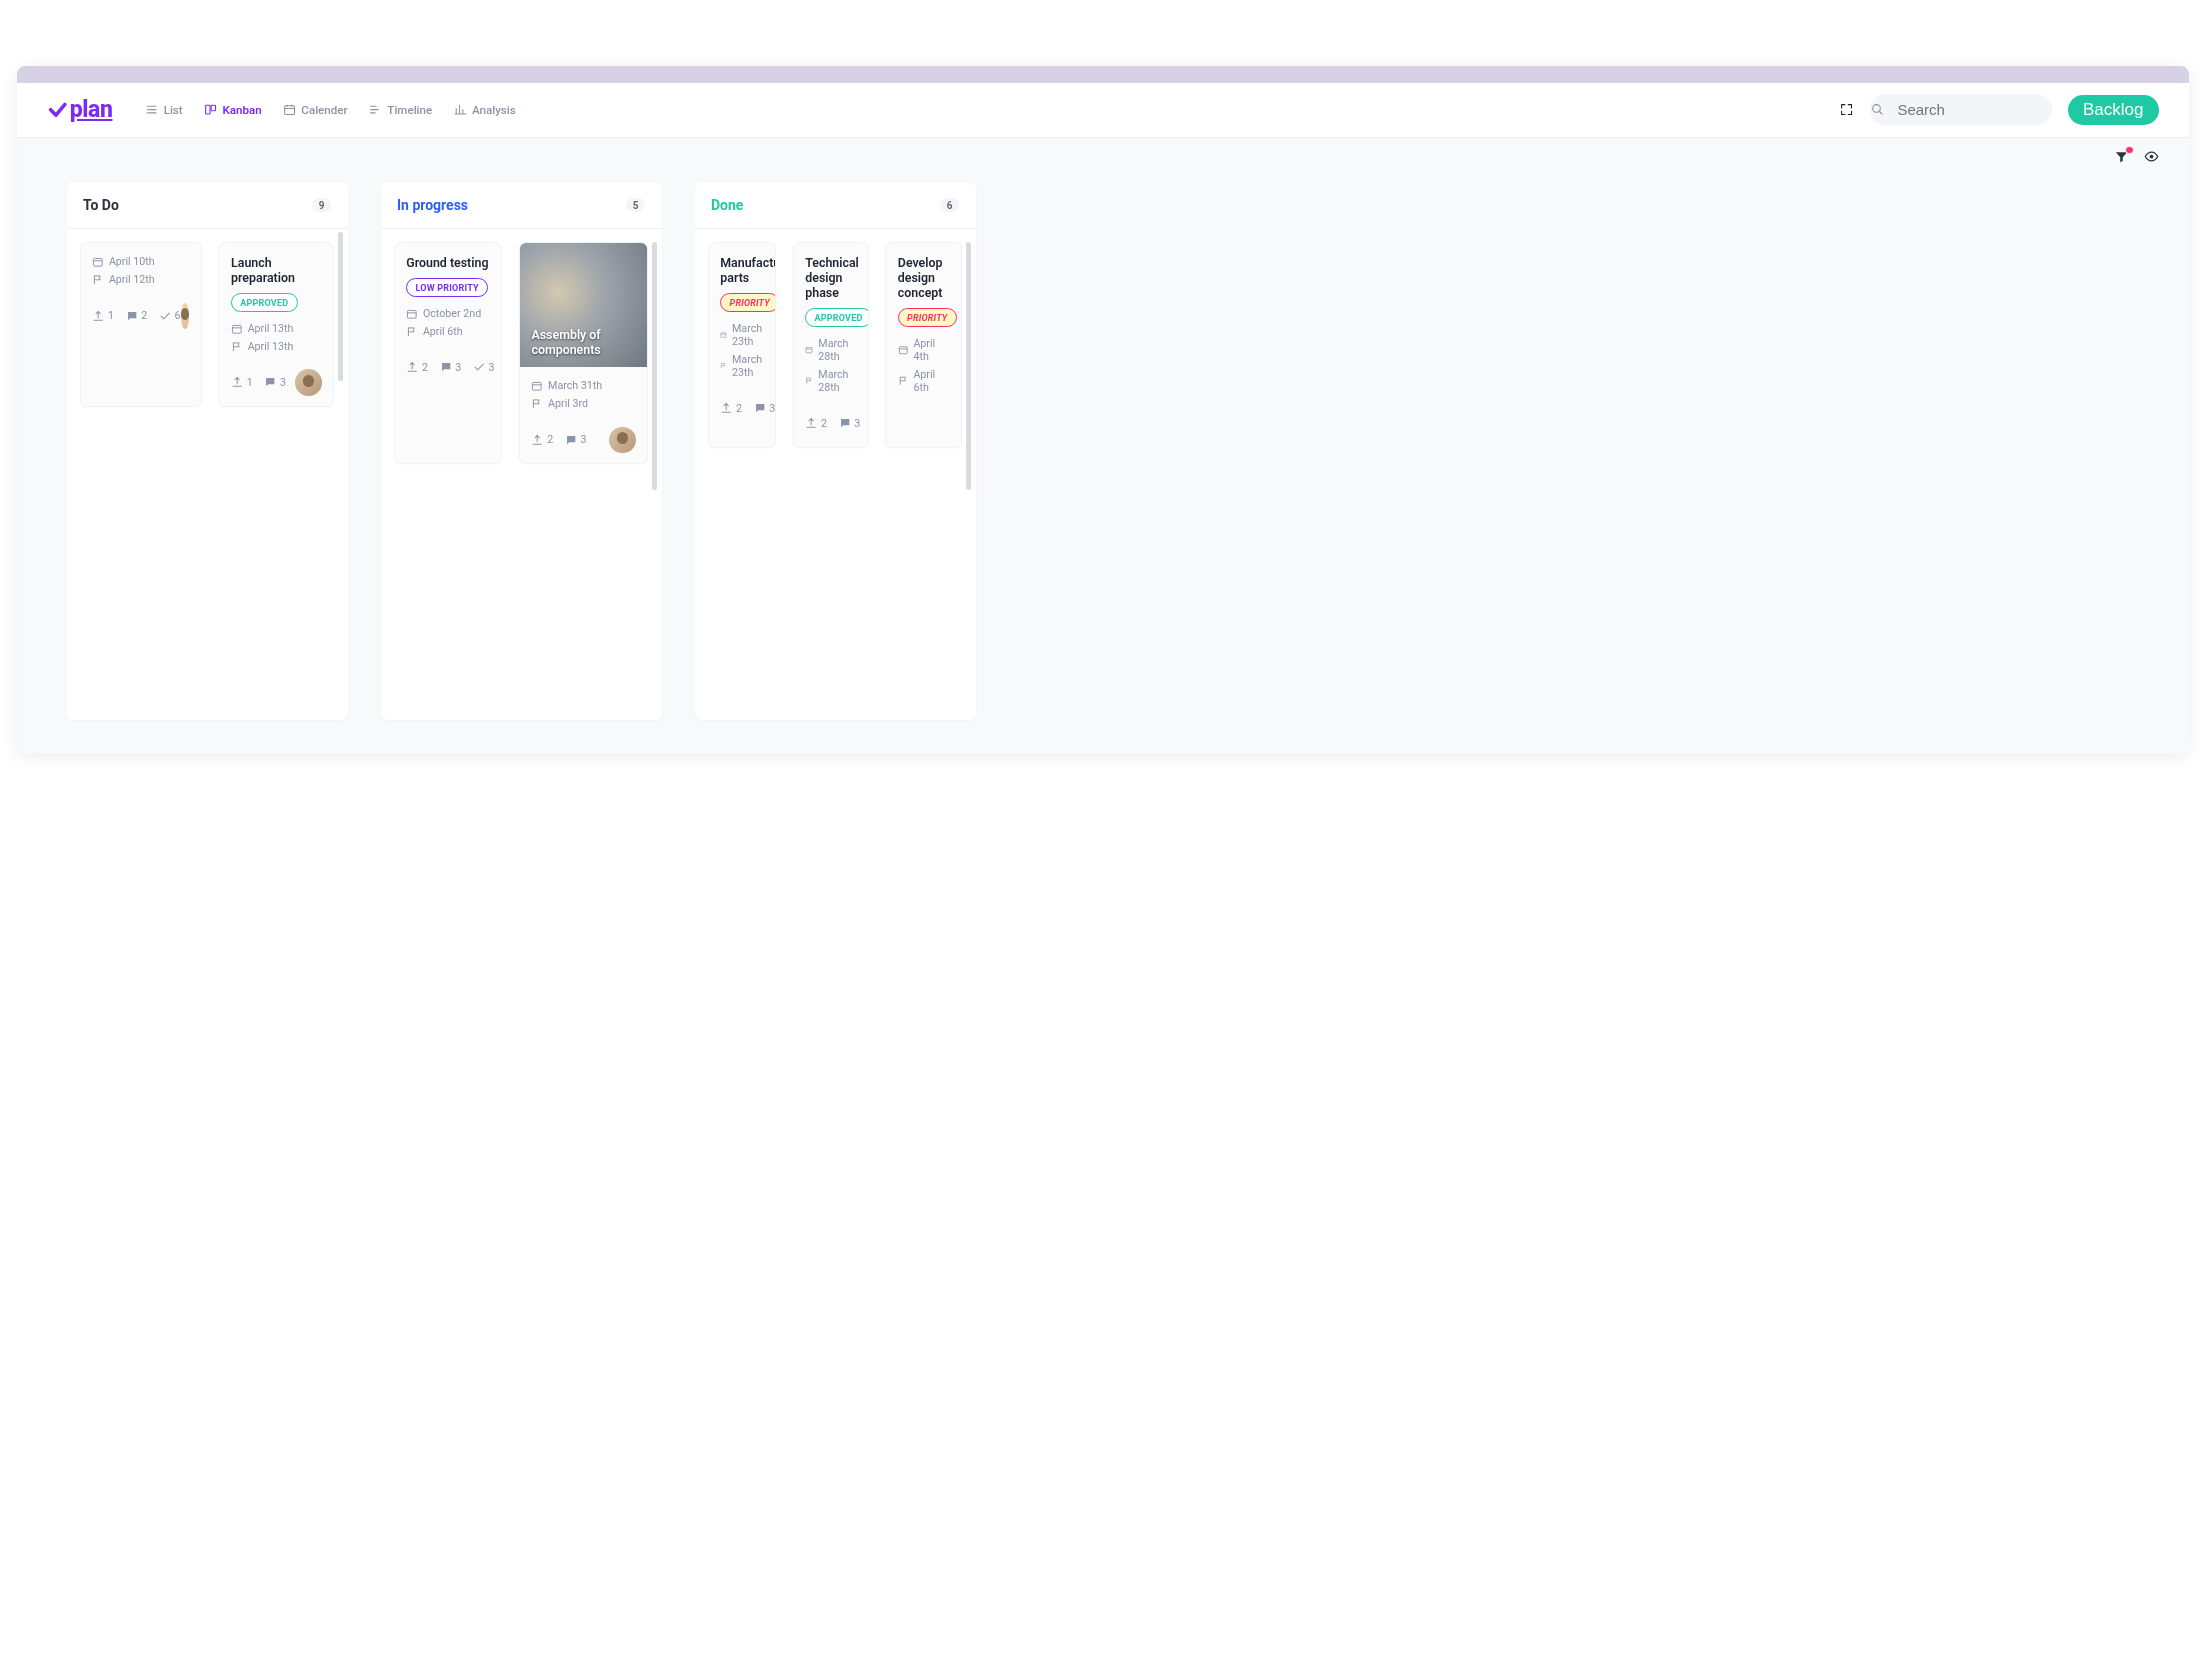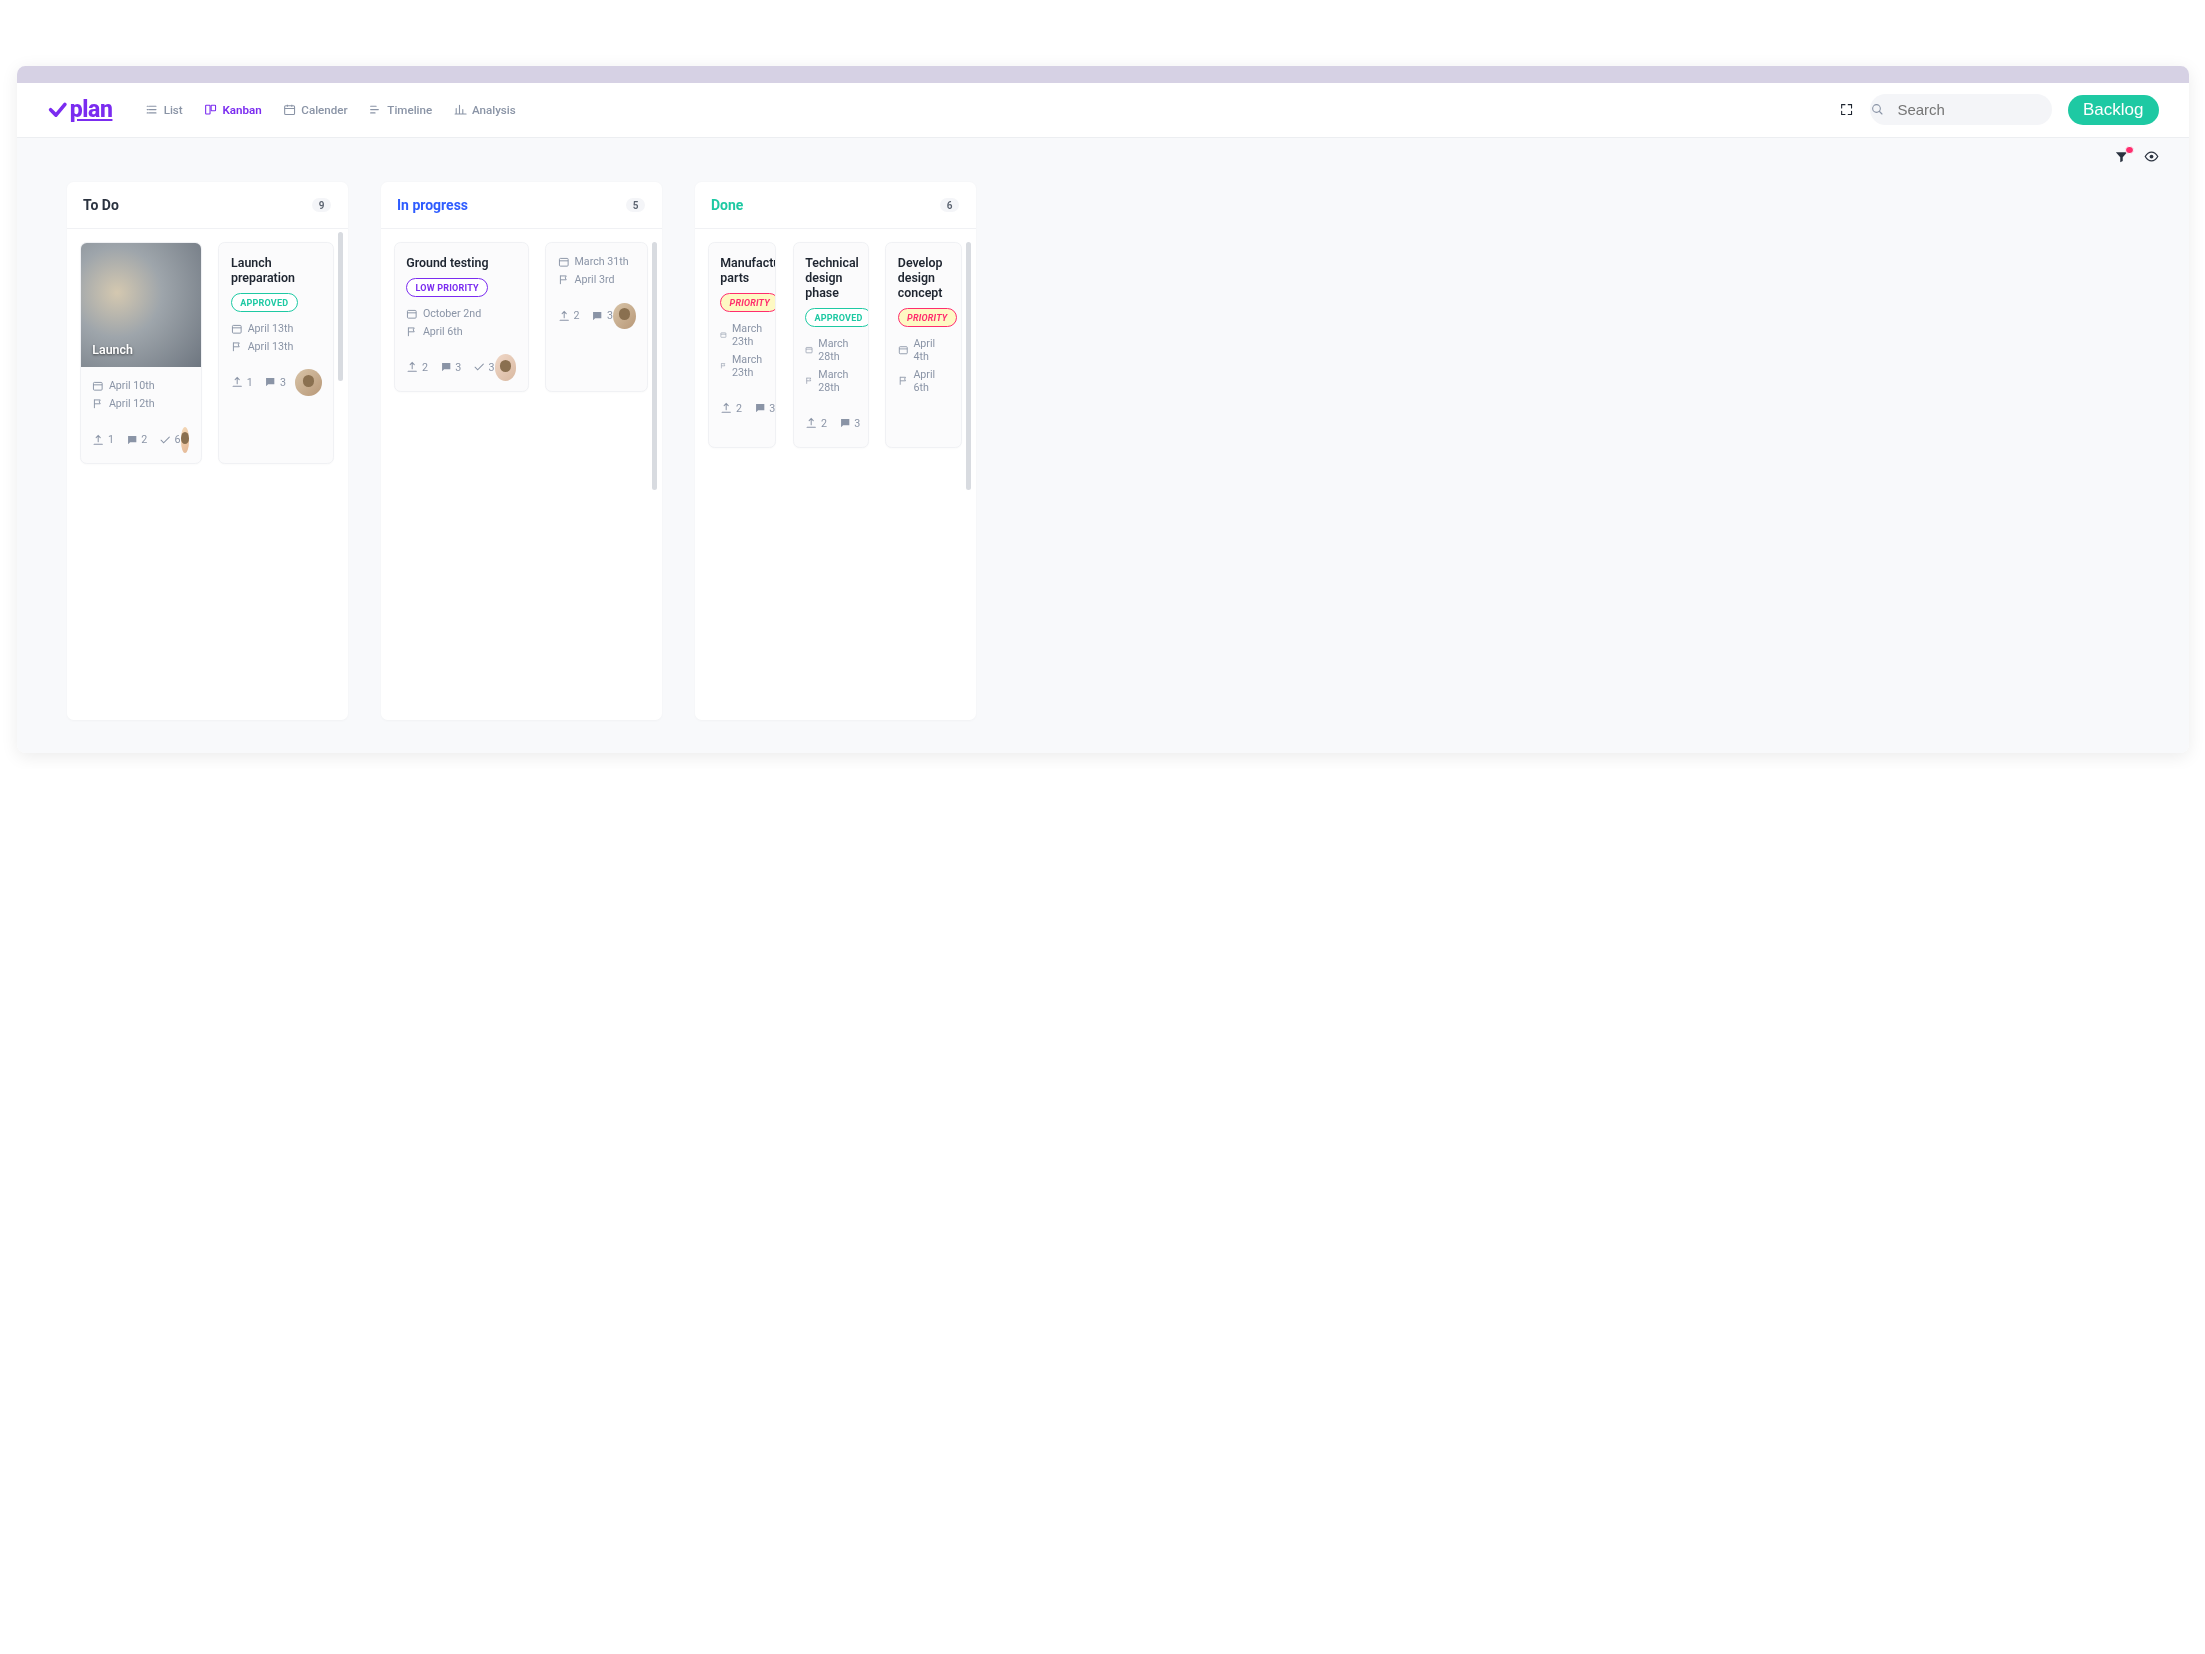--- a/index.html
+++ b/index.html
@@ -139,23 +139,20 @@
 
     <div class="column">
       <div class="col-header">
         <span class="col-title todo">To Do</span>
         <span class="col-count">9</span>
       </div>
       <div class="scrollbar"></div>
       <div class="card-list">
 
         <div class="card">
-          <div class="card-image img-plane">
-            <span class="card-image-title">Launch</span>
-          </div>
           <div class="card-body">
             <div class="date-row">
               <svg viewBox="0 0 24 24">
                   <rect x="3" y="5" width="18" height="16" rx="2" fill="none" stroke="currentColor" stroke-width="2"></rect>
                   <path d="M3 10h18" stroke="currentColor" stroke-width="2"></path>
                 </svg>
               <span>April 10th</span>
             </div>
             <div class="date-row">
               <svg viewBox="0 0 24 24">
@@ -280,20 +277,23 @@
                   </div>
               </div>
               <div class="avatar a3">
                   <div class="avatar-head"></div>
                 </div>
             </div>
           </div>
         </div>
 
         <div class="card">
+          <div class="card-image img-plane">
+            <span class="card-image-title">Assembly of components</span>
+          </div>
           <div class="card-body">
             <div class="date-row">
               <svg viewBox="0 0 24 24">
                   <rect x="3" y="5" width="18" height="16" rx="2" fill="none" stroke="currentColor" stroke-width="2"></rect>
                   <path d="M3 10h18" stroke="currentColor" stroke-width="2"></path>
                 </svg>
               <span>March 31th</span>
             </div>
             <div class="date-row">
               <svg viewBox="0 0 24 24">

